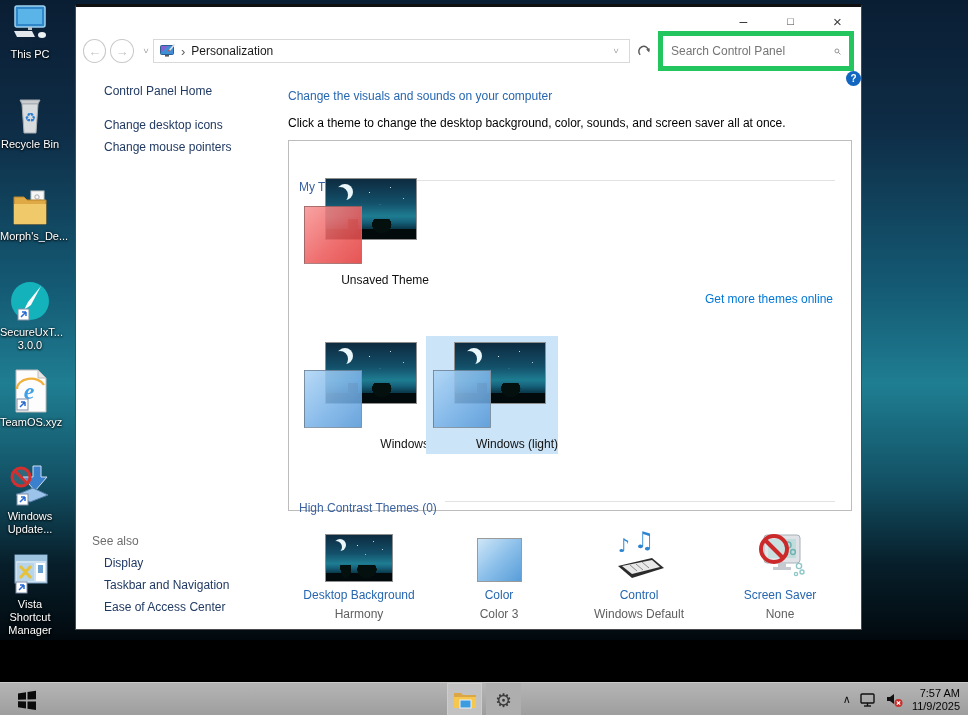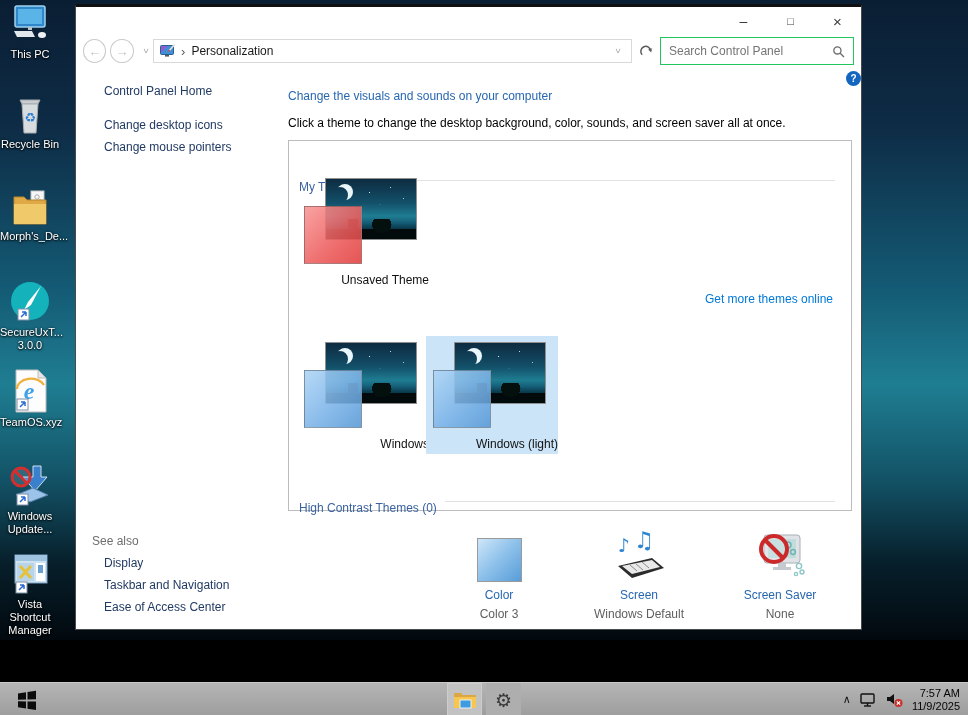--- a/index.html
+++ b/index.html
@@ -35,21 +35,21 @@
   .caps { position:absolute; right:0; top:0; display:flex; }
   .cap { width:47px; height:28px; display:flex; align-items:center; justify-content:center; color:#3c3c3c; }
   .cap.min { font-size:14px; } .cap.max { font-size:11px; } .cap.cls { font-size:15px; }
   .toolbar { height:32px; display:flex; align-items:center; padding:0 7px; }
   .navbtn { width:24px; height:24px; border:1px solid #c9c9c9; border-radius:50%; color:#c3c3c3; display:flex; align-items:center; justify-content:center; font-size:13px; margin-right:4px; background:#fff; }
   .chev { display:inline-block; transform:rotate(90deg); color:#9a9a9a; font-size:9px; margin:0 5px; }
   .addressbar { width:492px; height:24px; border:1px solid #d9d9d9; display:flex; align-items:center; padding:0 6px; }
   .crumb-sep { color:#5a5a5a; font-size:13px; margin:0 6px 0 5px; }
   .crumb-text { flex:1; color:#1a1a1a; }
   .refresh { margin:0 7px; display:flex; }
-  .searchbar { width:196px; height:28px; border:1px solid #22c55e; display:flex; align-items:center; }
+  .searchbar { width:196px; height:40px; border:5px solid #22c55e; display:flex; align-items:center; }
   .searchbar input { border:0; outline:0; flex:1; font-size:12px; color:#555; padding:0 8px; font-family:inherit; background:transparent; }
   .searchbar svg { margin-right:8px; }
   .helpbtn { position:absolute; left:770px; top:64px; width:15px; height:15px; border-radius:50%; background:#1266c0; color:#fff; font-size:10px; font-weight:bold; display:flex; align-items:center; justify-content:center; }
   
   .slink { position:absolute; left:28px; color:#213a63; white-space:nowrap; cursor:pointer; }
   .shdr  { position:absolute; left:16px; color:#6e6e6e; }
   
   .heading { position:absolute; left:212px; top:82px; font-size:12px; color:#2767b0; }
   .subtitle { position:absolute; left:212px; top:109px; color:#000; }
   .themebox { position:absolute; left:212px; top:133px; width:564px; height:371px; border:1px solid #bcbcbc; background:#fff; }
@@ -291,20 +291,29 @@
       <div class="t-sq sq-blue"></div>
       <div class="t-label">Windows (light)</div>
     </div>
 
     <div class="grp" style="top:325px">
       <span class="grp-title">High Contrast Themes (0)</span>
       <span class="grp-line"></span>
     </div>
   </div>
 
+  <div class="bottom-item" style="left:208px">
+    <div class="bi-thumb">
+      <div class="nightscene sm" style="width:68px;height:48px;border:1px solid #8f8f8f">
+          <span class="moon"></span>
+        </div>
+    </div>
+    <div class="bi-label">Desktop Background</div>
+    <div class="bi-value">Harmony</div>
+  </div>
 
   <div class="bottom-item" style="left:348px">
     <div class="bi-thumb">
         <div class="color-swatch"></div>
       </div>
     <div class="bi-label">Color</div>
     <div class="bi-value">Color 3</div>
   </div>
 
   <div class="bottom-item" style="left:488px">
@@ -312,21 +321,21 @@
       <svg width="58" height="52" viewBox="0 0 58 52">
         <polygon points="8,36 42,28 54,38 22,48" fill="#2b2b2b"></polygon>
         <polygon points="12,36 42,30 50,37 22,44" fill="#e9e9e9"></polygon>
         <line x1="20" y1="35" x2="27" y2="41" stroke="#8a8a8a"></line>
         <line x1="26" y1="34" x2="33" y2="40" stroke="#8a8a8a"></line>
         <line x1="32" y1="32" x2="39" y2="38" stroke="#8a8a8a"></line>
         <text x="8" y="22" font-size="19" fill="#2f86d0" font-family="DejaVu Sans">♪</text>
         <text x="24" y="18" font-size="23" fill="#2f86d0" font-family="DejaVu Sans">♫</text>
       </svg>
     </div>
-    <div class="bi-label">Screen</div>
+    <div class="bi-label">Control</div>
     <div class="bi-value">Windows Default</div>
   </div>
 
   <div class="bottom-item" style="left:629px">
     <div class="bi-thumb">
       <svg width="56" height="52" viewBox="0 0 56 52">
         <rect x="12" y="5" width="36" height="28" rx="3" fill="#dfe3e7" stroke="#aab0b6"></rect>
         <rect x="16" y="9" width="28" height="19" fill="#c2dcdc"></rect>
         <circle cx="36" cy="15" r="3" fill="none" stroke="#6fb3b3" stroke-width="1.5"></circle>
         <circle cx="41" cy="22" r="2.4" fill="none" stroke="#6fb3b3" stroke-width="1.5"></circle>

